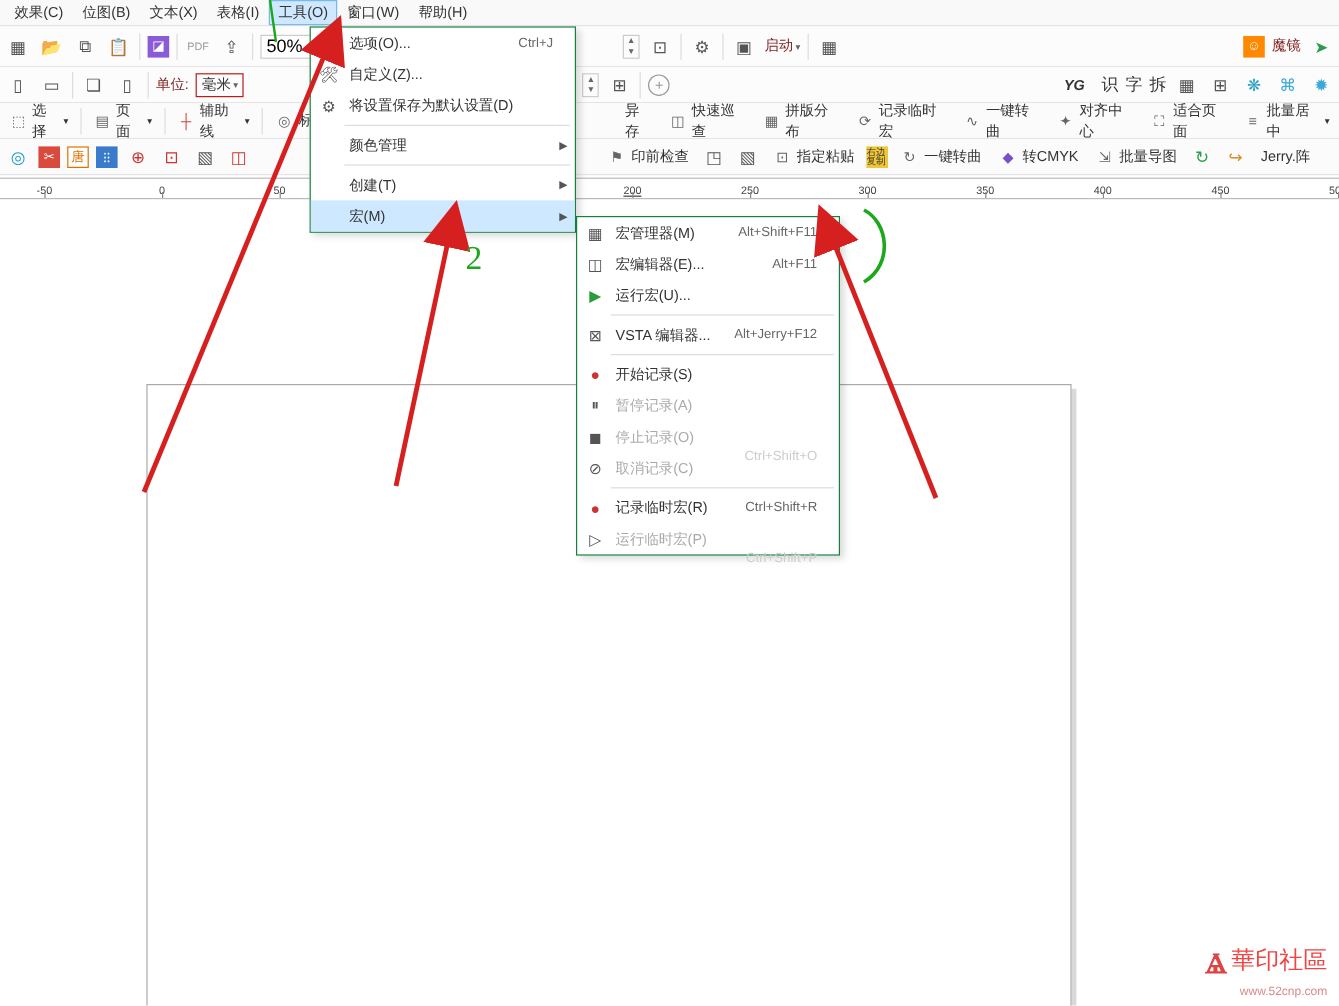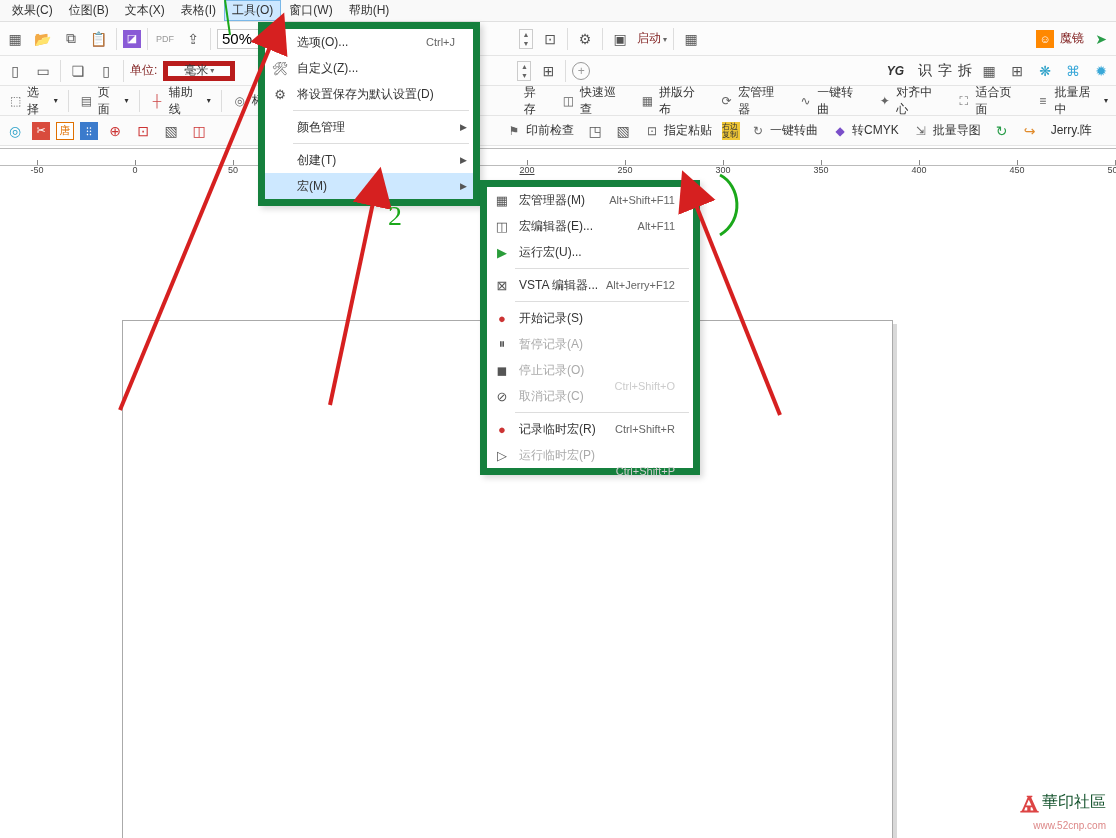--- a/index.html
+++ b/index.html
@@ -12,52 +12,52 @@
 
 
 .tb { height:34px; display:flex; align-items:center; padding:0 4px; gap:6px; border-bottom:1px solid #e5e5e5; background:#fcfcfc; }
 .tb .ic { width:22px; height:22px; display:flex; align-items:center; justify-content:center; font-size:14px; color:#555; }
 .tb .sep { width:1px; height:22px; background:#ddd; }
 .zoom { width:50px; border:1px solid #ccc; height:20px; font-size:15px; padding:0 4px; text-align:left; }
 .tb .lbl { color:#7f1d1d; }
 .dd::after{ content:"▾"; font-size:8px; margin-left:2px; color:#666; }
 
 .tb2 { height:30px; }
-.units-box{ border:5px solid #b91c1c; height:20px; padding:0 16px; display:flex; align-items:center; }
+.units-box{ border:1px solid #b91c1c; height:20px; padding:0 4px; display:flex; align-items:center; }
 
 .tb3, .tb4 { height:30px; background:#fbfbfb; }
 .btn { display:flex; align-items:center; gap:4px; padding:2px 4px; color:#333; }
 .btn .sq{ width:16px;height:16px;display:inline-flex;align-items:center;justify-content:center;color:#666;font-size:12px; }
 
 
-.menu { position:absolute; background:#fff; border:7px solid #15803d; box-shadow:3px 3px 6px rgba(0,0,0,.15); font-size:12px; z-index:100; }
+.menu { position:absolute; background:#fff; border:1px solid #15803d; box-shadow:3px 3px 6px rgba(0,0,0,.15); font-size:12px; z-index:100; }
 .menu-item { height:26px; display:flex; align-items:center; padding:0 20px 0 32px; position:relative; }
 .menu-item .mi-ic{ position:absolute; left:6px; width:18px; height:18px; display:flex; align-items:center; justify-content:center; color:#555; font-size:13px; }
 .menu-item.hover { background:#cde8ff; }
 .menu-item.disabled { color:#aaa; }
 .menu-sep { height:1px; background:#ddd; margin:3px 4px 3px 28px; }
 .menu-item .arrow { position:absolute; right:6px; font-size:9px; color:#555; }
 .menu-item .sc { position:absolute; right:18px; color:#666; font-size:11px; }
 .menu-item.disabled .sc{ color:#ccc;margin-top:32px; }
 
 
 .ruler { position:absolute; left:0; right:0; top:148px; height:18px; background:#fff; border-top:1px solid #bbb; border-bottom:1px solid #bbb; }
-.ruler .tick{ position:absolute; top:16px; font-size:9px; color:#444; transform:translateX(-50%);}
+.ruler .tick{ position:absolute; top:5px; font-size:9px; color:#444; transform:translateX(-50%);}
 .ruler .tline{ position:absolute; bottom:0; width:1px; height:5px; background:#888; }
 
 
 .canvas { position:absolute; left:122px; top:320px; width:771px; height:520px; border:1px solid #aaa; box-shadow:4px 4px 0 #d9d9d9; background:#fff; }
 
 
 .arrow-svg{ position:absolute; left:0; top:0; pointer-events:none; z-index:200; }
 .green-ann{ position:absolute; color:#1ba81b; font-size:28px; font-family:'Comic Sans MS',cursive; pointer-events:none; z-index:201; }
 
 
 .watermark{ position:absolute; right:10px; bottom:6px; text-align:right; }
-.watermark .t1{ font-size:16px; color:#14532d; font-family:"KaiTi",serif; }
+.watermark .t1{ font-size:20px; color:#ef4444; font-family:"KaiTi",serif; }
 .watermark .t2{ font-size:10px; color:#d88; }
 .watermark .logo{ color:#d44; font-size:24px; font-weight:bold; vertical-align:middle; }
 
 .cic{ width:18px;height:18px;display:inline-flex;align-items:center;justify-content:center;font-size:11px;color:#fff; }
 .cic.pp{ background:#8a5bd6; }
 .cic.bl{ background:#3b7bcc; }
 .cic.or{ background:#ff8800; }
 .cic.rd{ background:#d94b3d;}
 .cic.yl{ background:#efc636; color:#333;}
 .plus-circ{ width:18px;height:18px;border:1px solid #999;border-radius:50%;display:flex;align-items:center;justify-content:center;color:#999;font-size:12px;}
@@ -167,21 +167,21 @@
   <div class="btn">
       <span class="sq">◫</span>
       <span>快速巡查</span>
     </div>
   <div class="btn">
       <span class="sq">▦</span>
       <span>拼版分布</span>
     </div>
   <div class="btn">
       <span class="sq">⟳</span>
-      <span>宏管理器</span>
+      <span>记录临时宏</span>
     </div>
   <div class="btn">
       <span class="sq">∿</span>
       <span>一键转曲</span>
     </div>
   <div class="btn">
       <span class="sq">✦</span>
       <span>对齐中心</span>
     </div>
   <div class="btn">

